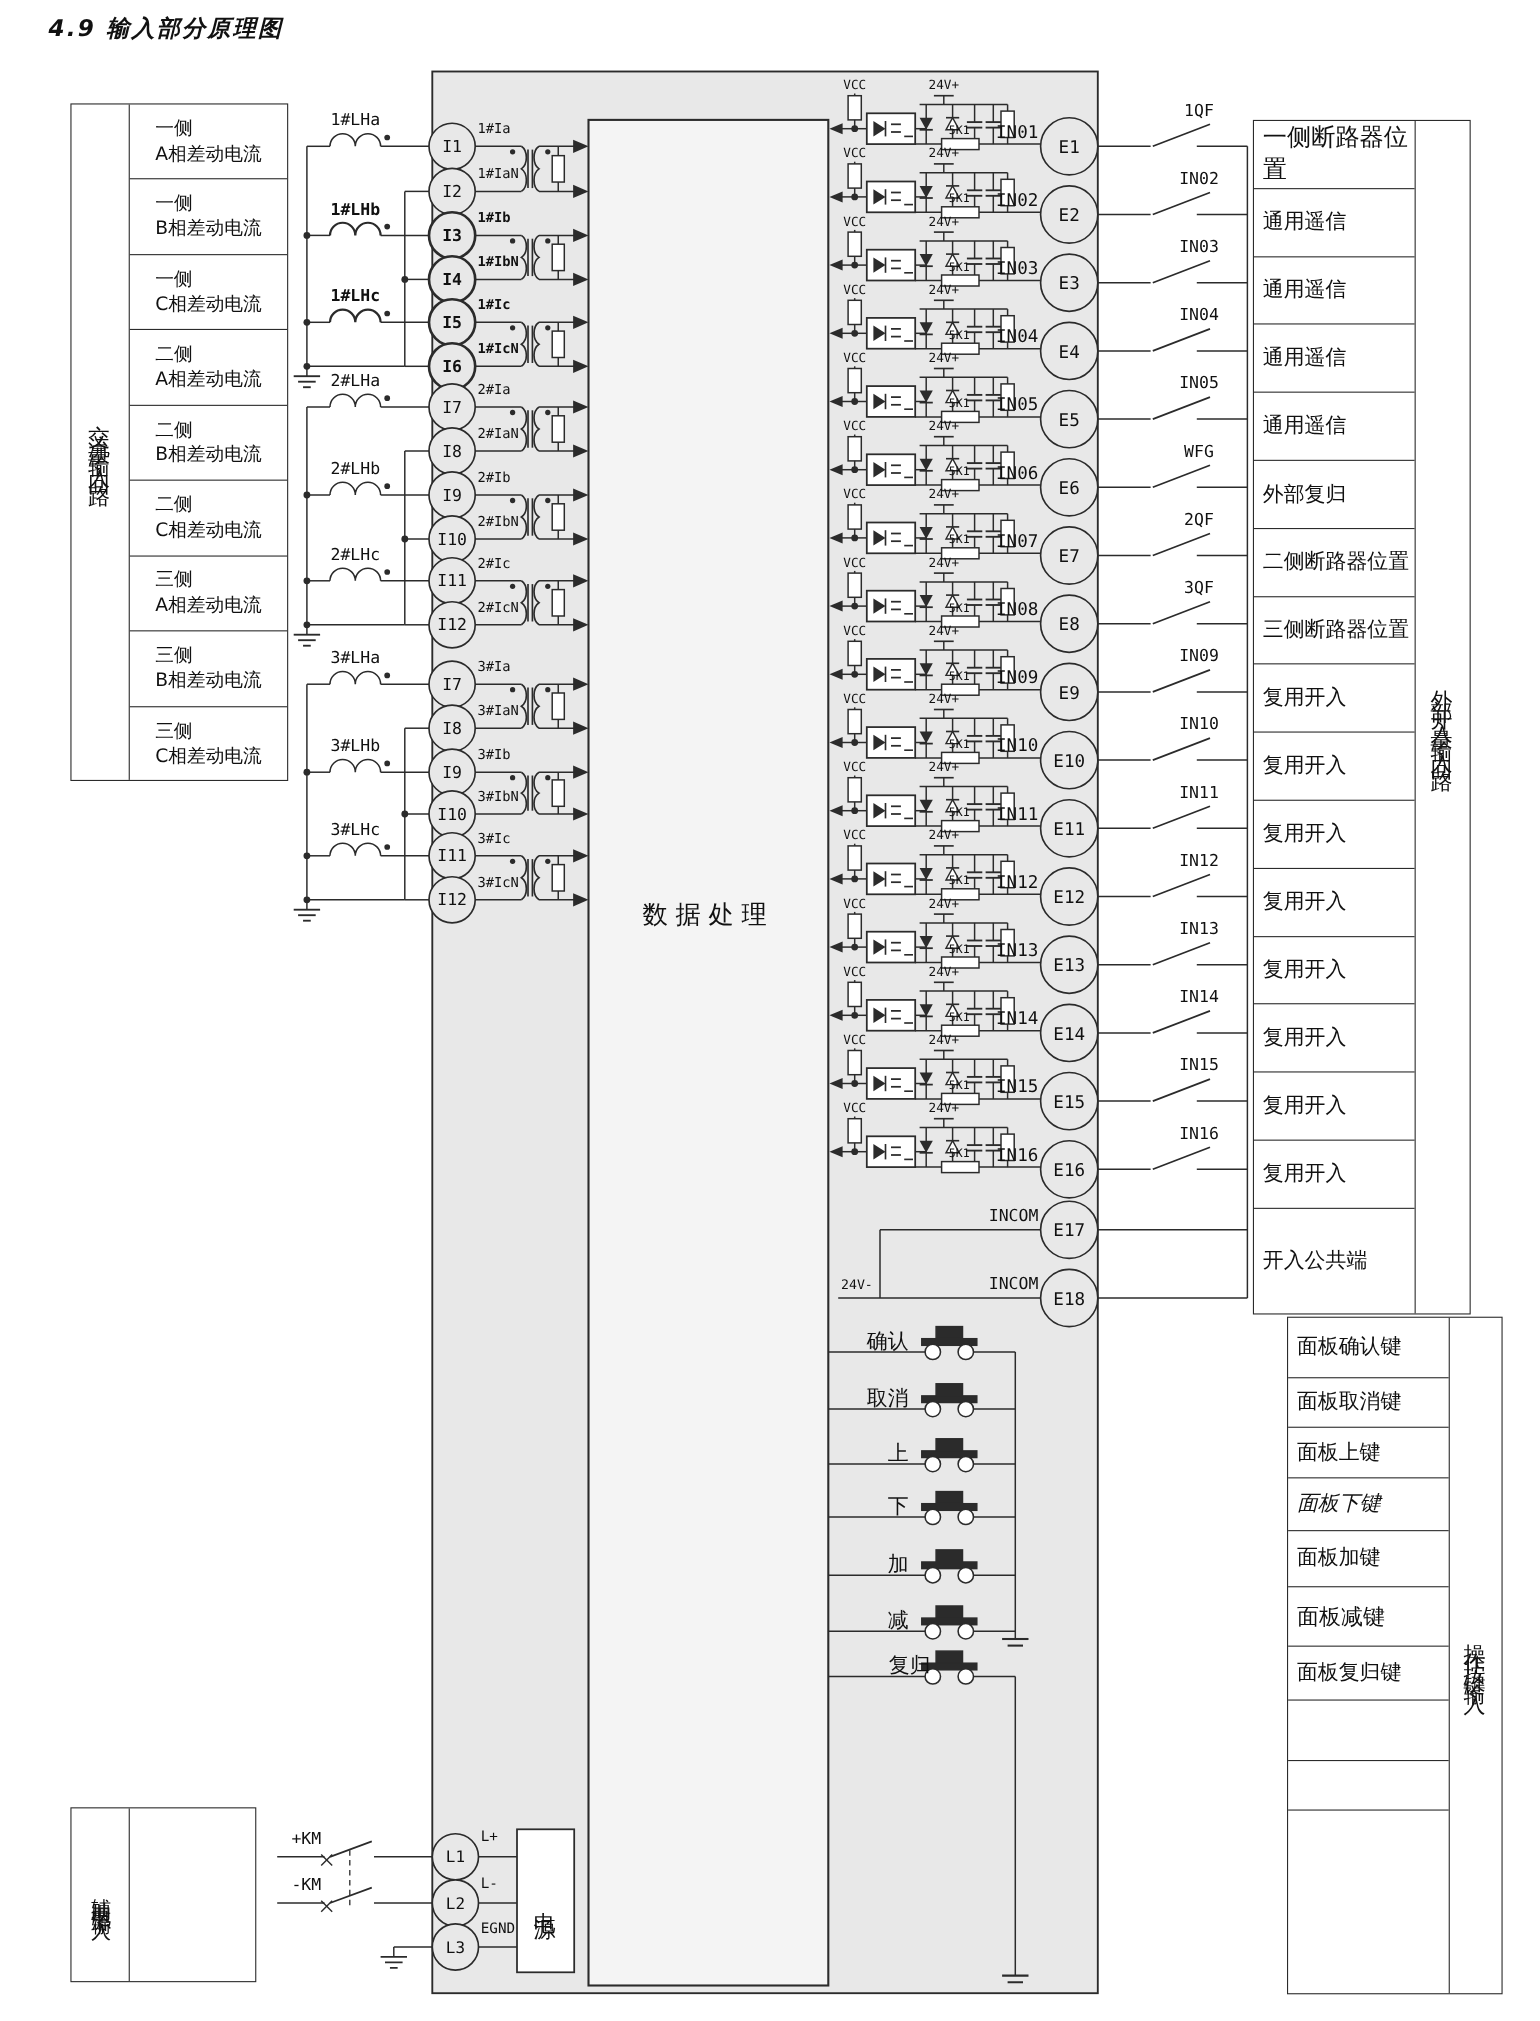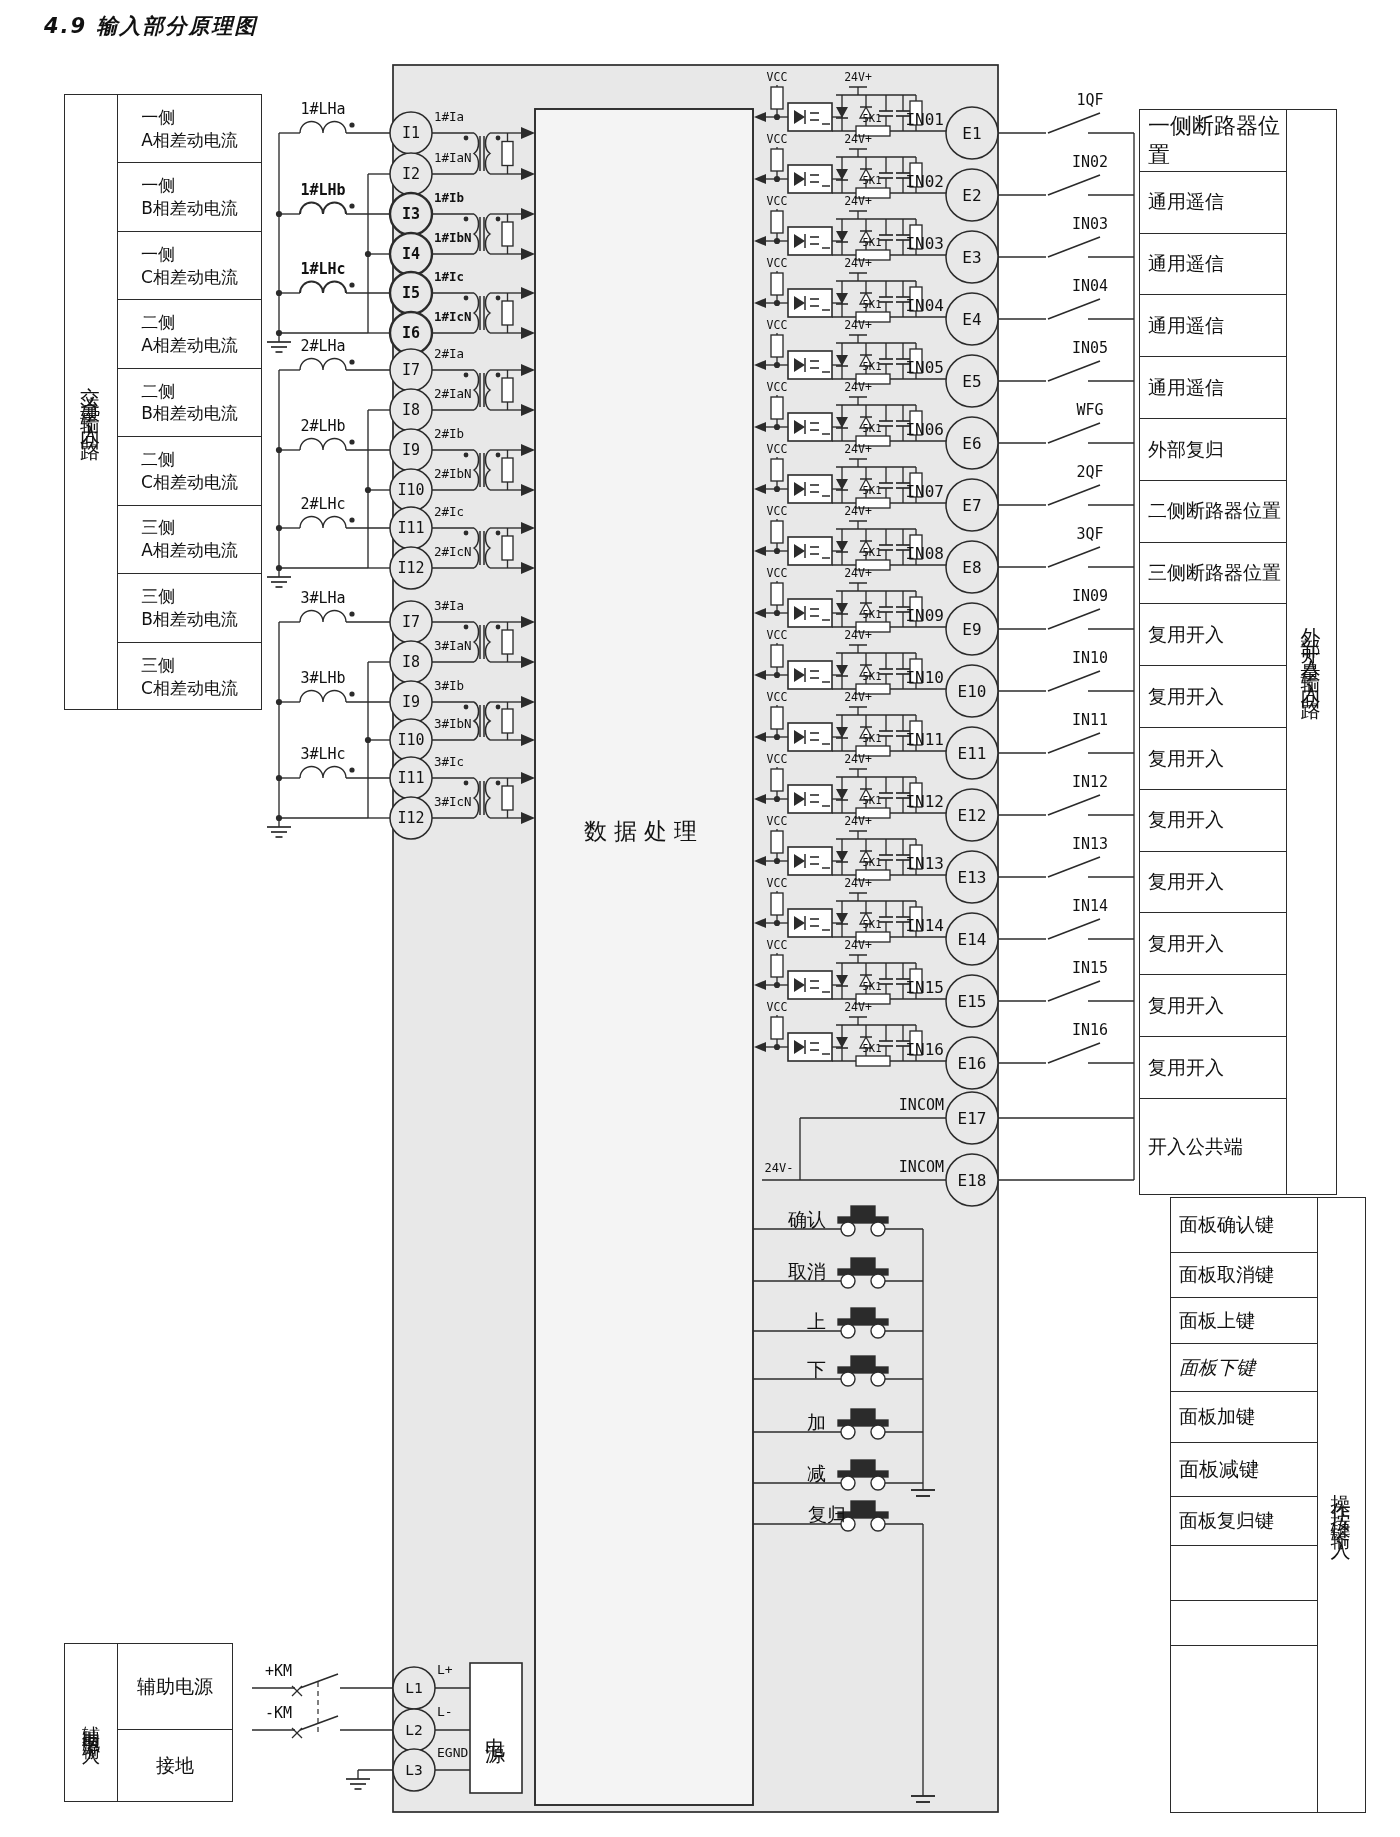--- a/index.html
+++ b/index.html
@@ -1137,24 +1137,20 @@
 B相差动电流</div>
         <div class="row" style="height: 68.45px; flex: 0 0 68.45px; font-size: 17px;">三侧
 C相差动电流</div>
       </div>
   </div>
 
   <div class="tbl" style="left:64px;top:1643px;width:169px;height:159px;">
     <div class="vcol divR" style="width:53px;">
       <span class="vtext" style="letter-spacing:4px;font-size:18px;">辅助电源输入</span>
     </div>
-    <div class="rows" style="flex:1;" id="auxRows">
-        <div class="row" style="height: 86px; flex: 0 0 86px; font-size: 19px;">辅助电源</div>
-        <div class="row" style="height: 71px; flex: 0 0 71px; font-size: 19px;">接地</div>
-      </div>
   </div>
 
   <div class="tbl" style="left:1139px;top:109px;width:198px;height:1086px;">
     <div class="rows divR" style="width:147px;" id="diRows">
         <div class="row lft" style="height: 61.8px; flex: 0 0 61.8px; font-size: 22px;">一侧断路器位置</div>
         <div class="row lft" style="height: 61.8px; flex: 0 0 61.8px; font-size: 19px;">通用遥信</div>
         <div class="row lft" style="height: 61.8px; flex: 0 0 61.8px; font-size: 19px;">通用遥信</div>
         <div class="row lft" style="height: 61.8px; flex: 0 0 61.8px; font-size: 19px;">通用遥信</div>
         <div class="row lft" style="height: 61.8px; flex: 0 0 61.8px; font-size: 19px;">通用遥信</div>
         <div class="row lft" style="height: 61.8px; flex: 0 0 61.8px; font-size: 19px;">外部复归</div>

